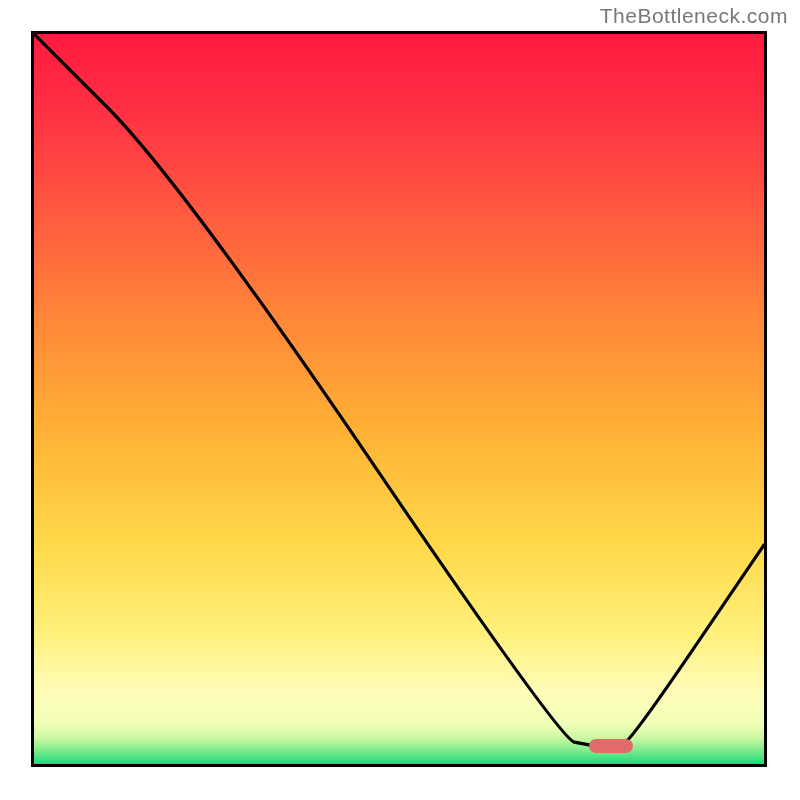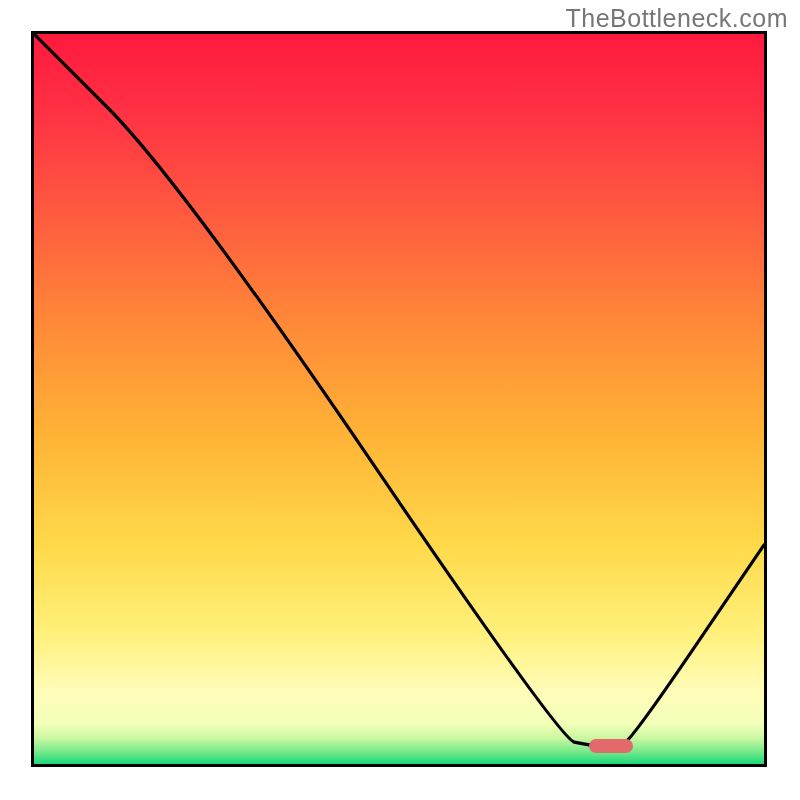--- a/index.html
+++ b/index.html
@@ -13,21 +13,21 @@
   }
   .frame {
     position: relative;
     width: 800px;
     height: 800px;
   }
   .watermark {
     position: absolute;
     top: 4px;
     right: 12px;
-    font-size: 25px;
+    font-size: 21px;
     color: #777777;
     font-weight: 500;
     letter-spacing: 0.5px;
     z-index: 20;
   }
   .plot-border {
     position: absolute;
     left: 31px;
     top: 31px;
     width: 736px;  

